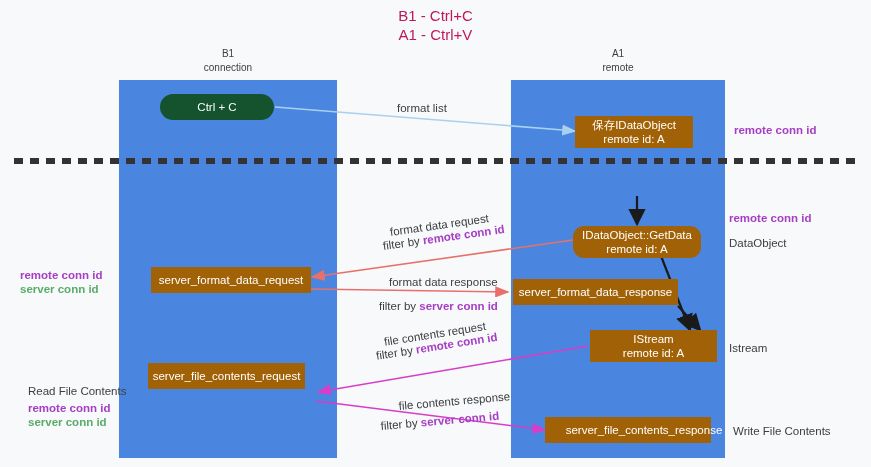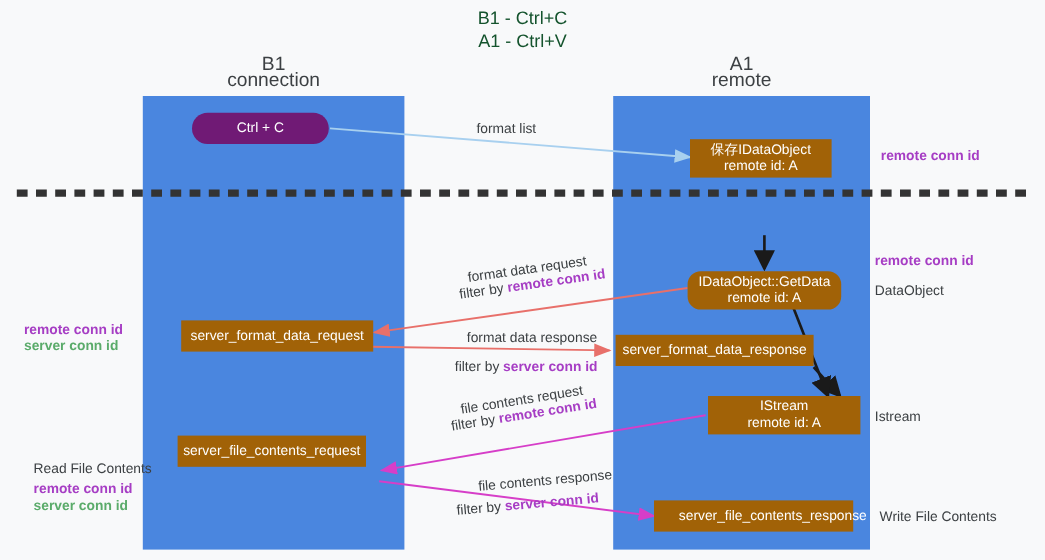--- a/index.html
+++ b/index.html
@@ -7,37 +7,37 @@
     width:871px;height:467px;
     background:#f8f9fa;
     font-family:"Liberation Sans","DejaVu Sans",sans-serif;
     overflow:hidden;
     position:relative;
   }
   #stage{position:absolute;inset:0;width:871px;height:467px;}
 
   .title{
     position:absolute;left:0;right:0;top:6px;
-    text-align:center;font-size:15px;color:#14532d;line-height:19px;
+    text-align:center;font-size:15px;color:#be185d;line-height:19px;
     white-space:pre-line;
   }
 
   .colhead{
-    position:absolute;text-align:center;font-size:16px;color:#3c4043;
+    position:absolute;text-align:center;font-size:10px;color:#3c4043;
     line-height:14px;white-space:pre-line;
   }
 
   .lane{position:absolute;background:#4a86df;}
 
   .box{
     position:absolute;display:flex;align-items:center;justify-content:center;
     text-align:center;color:#ffffff;font-size:11.5px;line-height:14px;
     white-space:pre-line;box-sizing:border-box;padding:2px 4px;
   }
-  .box.green{background:#701a75;border-radius:13px;}
+  .box.green{background:#14532d;border-radius:13px;}
   .box.orange{background:#a16207;}
 
   .lbl{
     position:absolute;font-size:11.5px;color:#3c4043;line-height:15px;
     white-space:nowrap;
   }
   .lbl.purple{color:#a63dc4;font-weight:bold;}
   .lbl.green{color:#5aab6a;font-weight:bold;}
 
   .rot{transform-origin:left top;}

